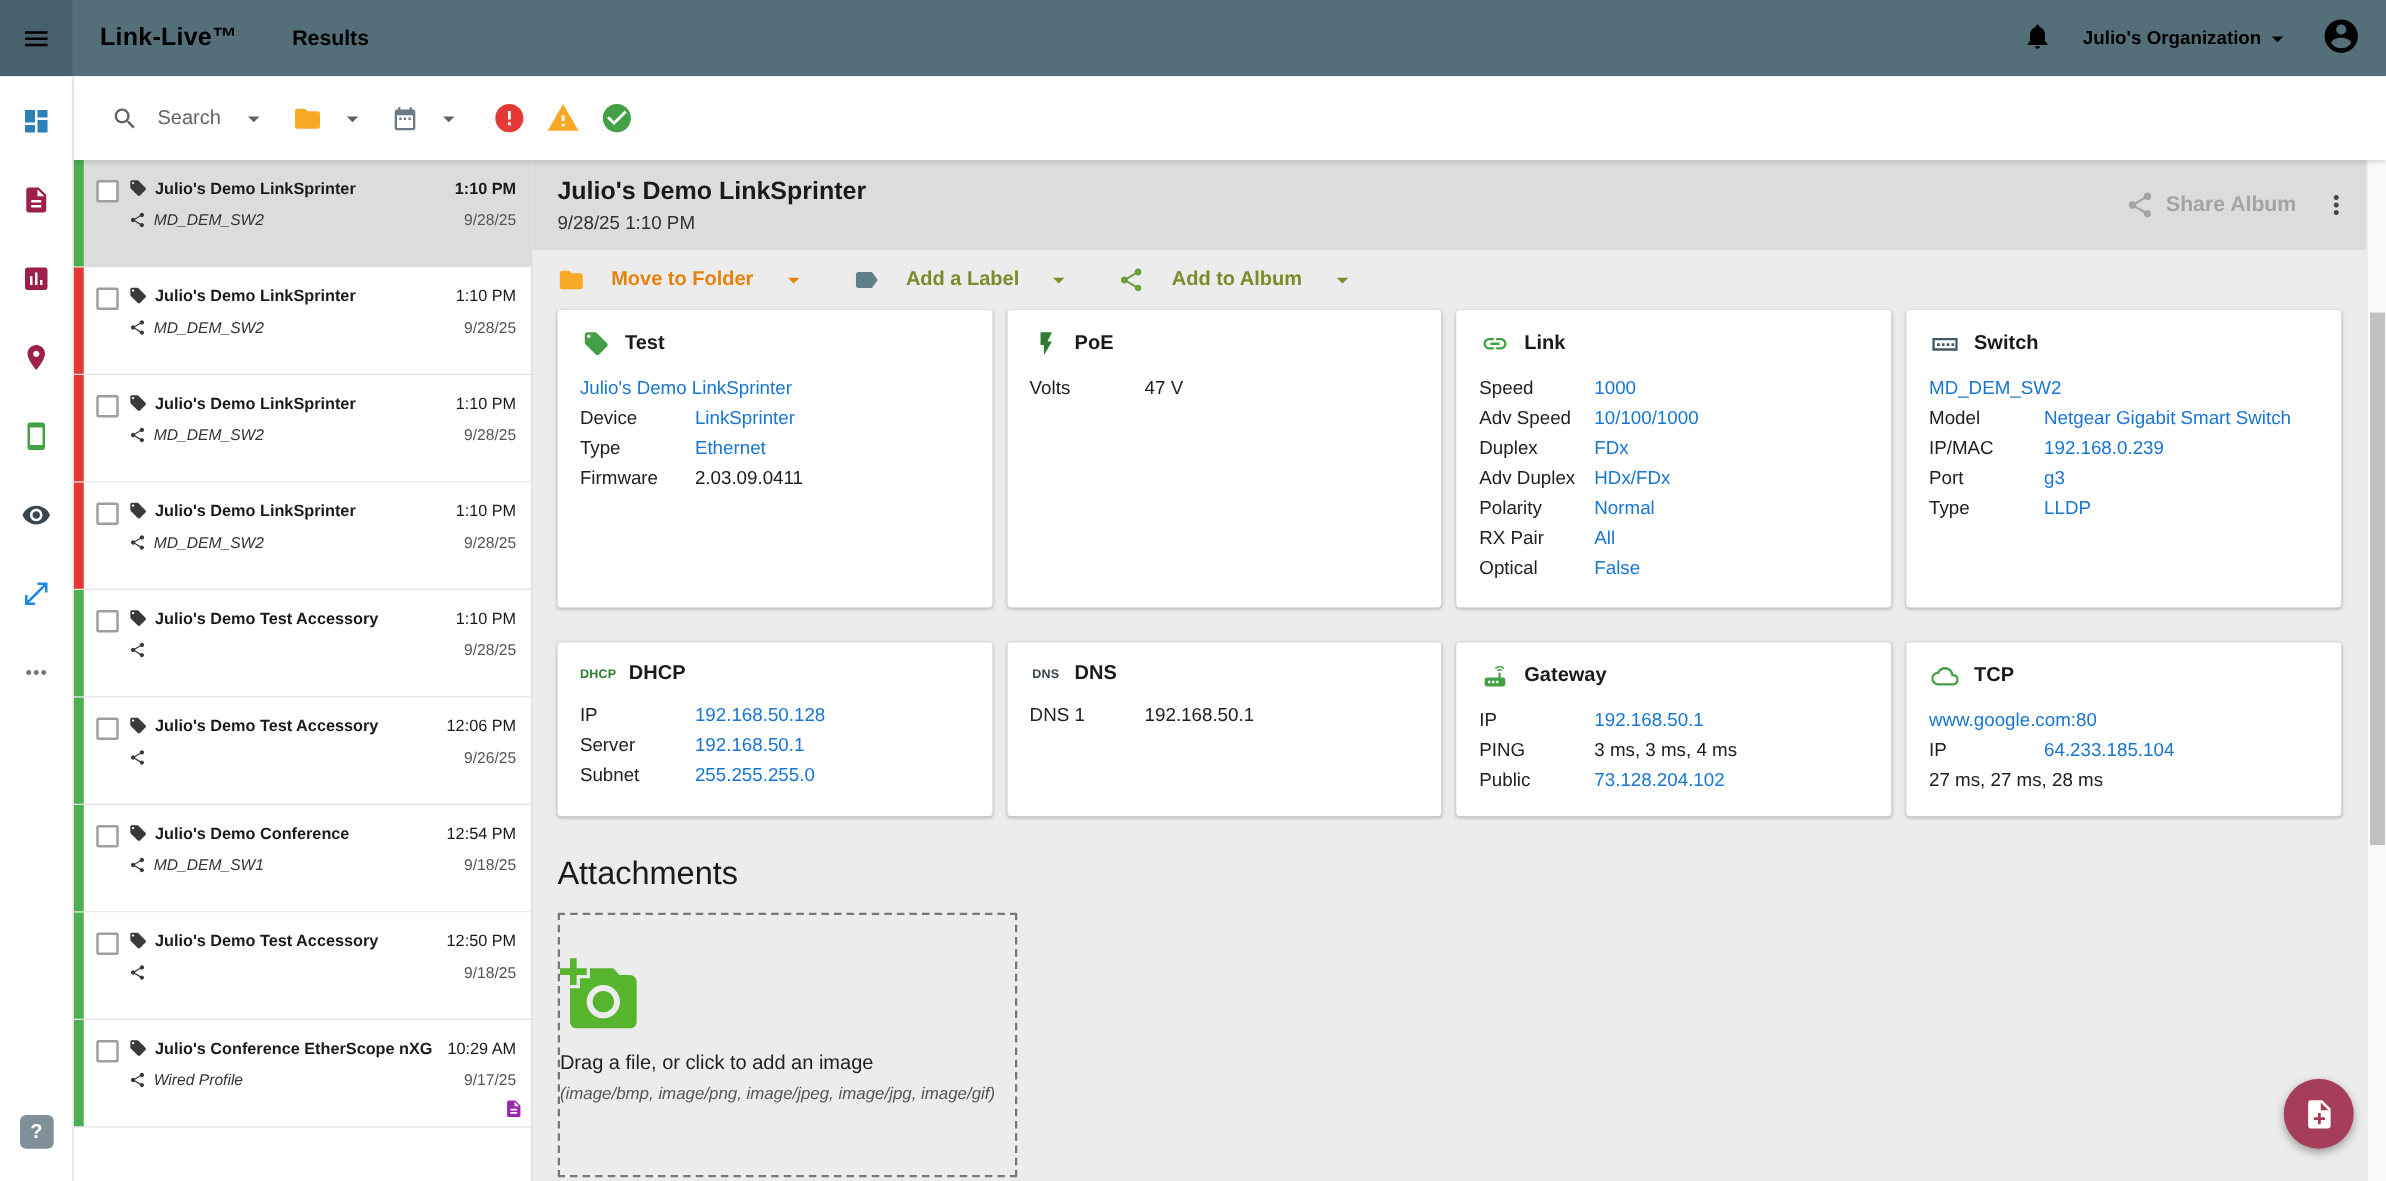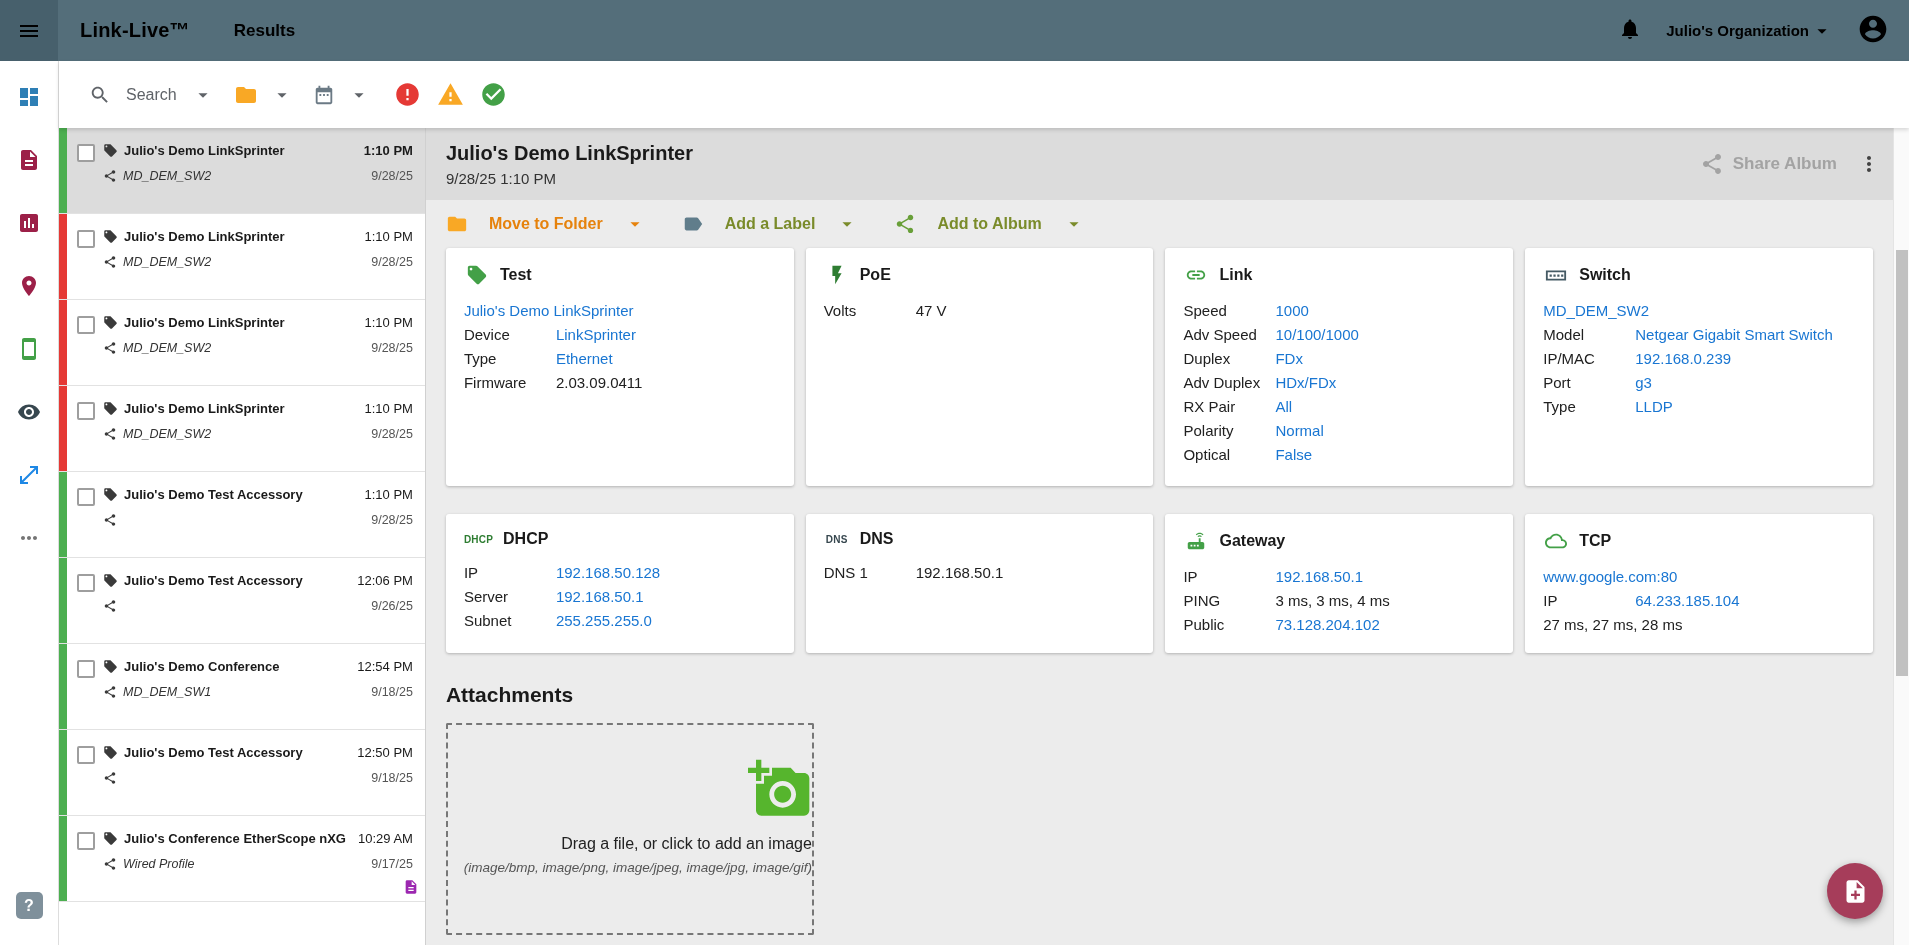--- a/index.html
+++ b/index.html
@@ -74,22 +74,22 @@
   .cards .card:nth-child(n+5){min-height:132px}
   .card-head{display:flex;align-items:center;gap:10px;margin-bottom:13px}
   .card-title{font-size:16px;font-weight:700}
   .card-icon{display:inline-flex;align-items:center;justify-content:center;min-width:26px}
   .card-icon svg{width:22px;height:22px;fill:currentColor}
   .txt-icon{font-size:10px;font-weight:700;letter-spacing:.2px}
   .card-row{display:flex;font-size:15px;line-height:24px}
   .row-label{flex:0 0 92px;color:#212121}
   .row-value{color:#212121;white-space:nowrap;overflow:hidden;text-overflow:ellipsis}
   .row-value.link{color:#1976d2}
-  .attach-title{font-size:21px;font-weight:700;padding:30px 0 0 20px}
-  .dropzone{margin:16px 0 0 20px;width:368px;height:212px;border:2px dashed #777;border-radius:2px;display:flex;flex-direction:column;align-items:flex-end;padding-top:32px;text-align:center}
+  .attach-title{font-size:26px;font-weight:400;padding:30px 0 0 20px}
+  .dropzone{margin:16px 0 0 20px;width:368px;height:212px;border:2px dashed #777;border-radius:2px;display:flex;flex-direction:column;align-items:flex-start;padding-top:32px;text-align:center}
   .camera{width:64px;height:64px;color:#56b52d}
   .dz-text{font-size:16px;color:#222;margin-top:14px}
   .dz-hint{font-size:13.5px;font-style:italic;color:#555;margin-top:7px}
   .scroll-rail{position:absolute;top:0;right:0;width:16px;bottom:0;background:#fafafa;border-left:1px solid #e4e4e4}
   .scroll-thumb{position:absolute;top:122px;left:2px;width:12px;height:426px;background:#c1c1c1}
   .fab{position:absolute;right:26px;bottom:26px;width:56px;height:56px;border-radius:50%;background:#a63d5a;color:#fff;display:flex;align-items:center;justify-content:center;box-shadow:0 3px 8px rgba(0,0,0,.35)}
 </style>
 </head>
 <body>
 
@@ -647,27 +647,27 @@
     <span class="row-label">Duplex</span>
     <span class="row-value link">FDx</span>
   </div>
 
   <div class="card-row">
     <span class="row-label">Adv Duplex</span>
     <span class="row-value link">HDx/FDx</span>
   </div>
 
   <div class="card-row">
+    <span class="row-label">Polarity</span>
+    <span class="row-value link">Normal</span>
+  </div>
+
+  <div class="card-row">
     <span class="row-label">RX Pair</span>
     <span class="row-value link">All</span>
-  </div>
-
-  <div class="card-row">
-    <span class="row-label">Polarity</span>
-    <span class="row-value link">Normal</span>
   </div>
 
   <div class="card-row">
     <span class="row-label">Optical</span>
     <span class="row-value link">False</span>
   </div>
 </div>
   </div>
 
   <div class="card">

